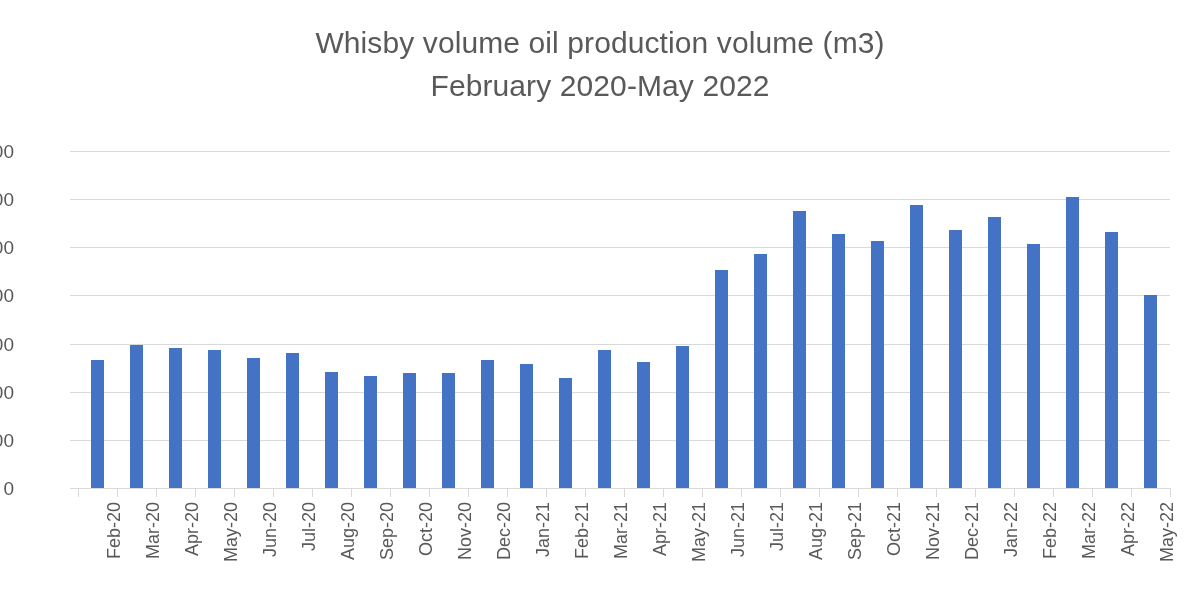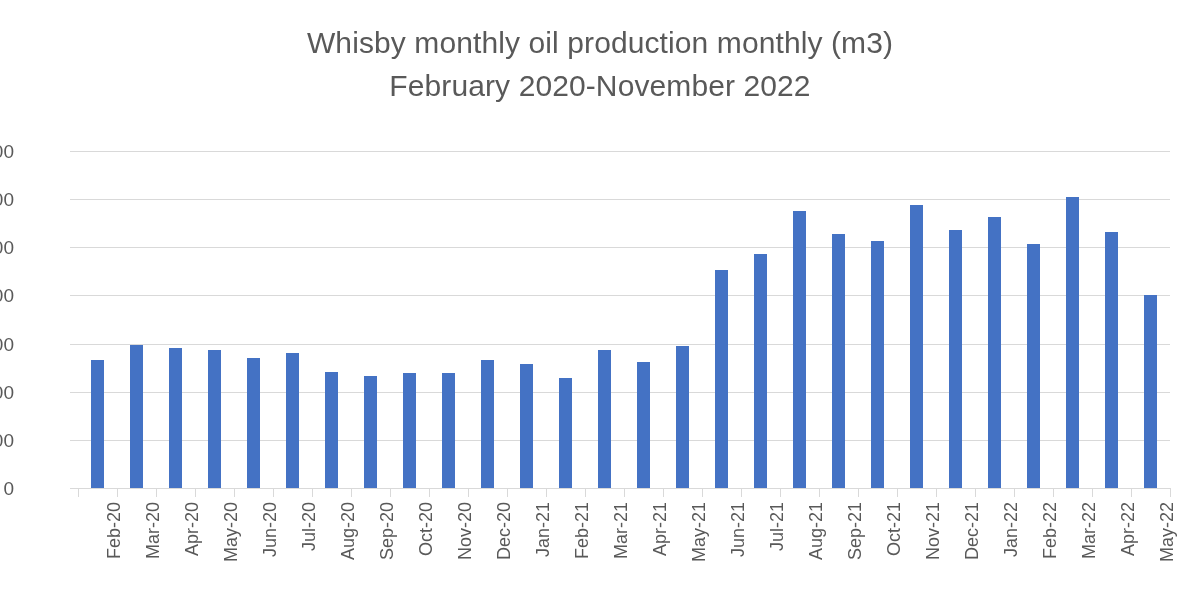--- a/index.html
+++ b/index.html
@@ -111,22 +111,22 @@
     transform-origin: left top;
     transform: rotate(-90deg) translateX(-100%);
   }
 </style>
 </head>
 <body>
 
 <div id="chart-root">
 
   <div id="chart-title">
-    <span class="t-line">Whisby monthly oil production monthly (m3)</span>
-    <span class="t-line">February 2020-November 2022</span>
+    <span class="t-line">Whisby volume oil production volume (m3)</span>
+    <span class="t-line">February 2020-May 2022</span>
   </div>
 
   <div id="y-axis-labels">
       <div class="y-tick-label" style="top: 151px;">700</div>
       <div class="y-tick-mark" style="top: 151px;"></div>
       <div class="y-tick-label" style="top: 199.143px;">600</div>
       <div class="y-tick-mark" style="top: 199.143px;"></div>
       <div class="y-tick-label" style="top: 247.286px;">500</div>
       <div class="y-tick-mark" style="top: 247.286px;"></div>
       <div class="y-tick-label" style="top: 295.429px;">400</div>

